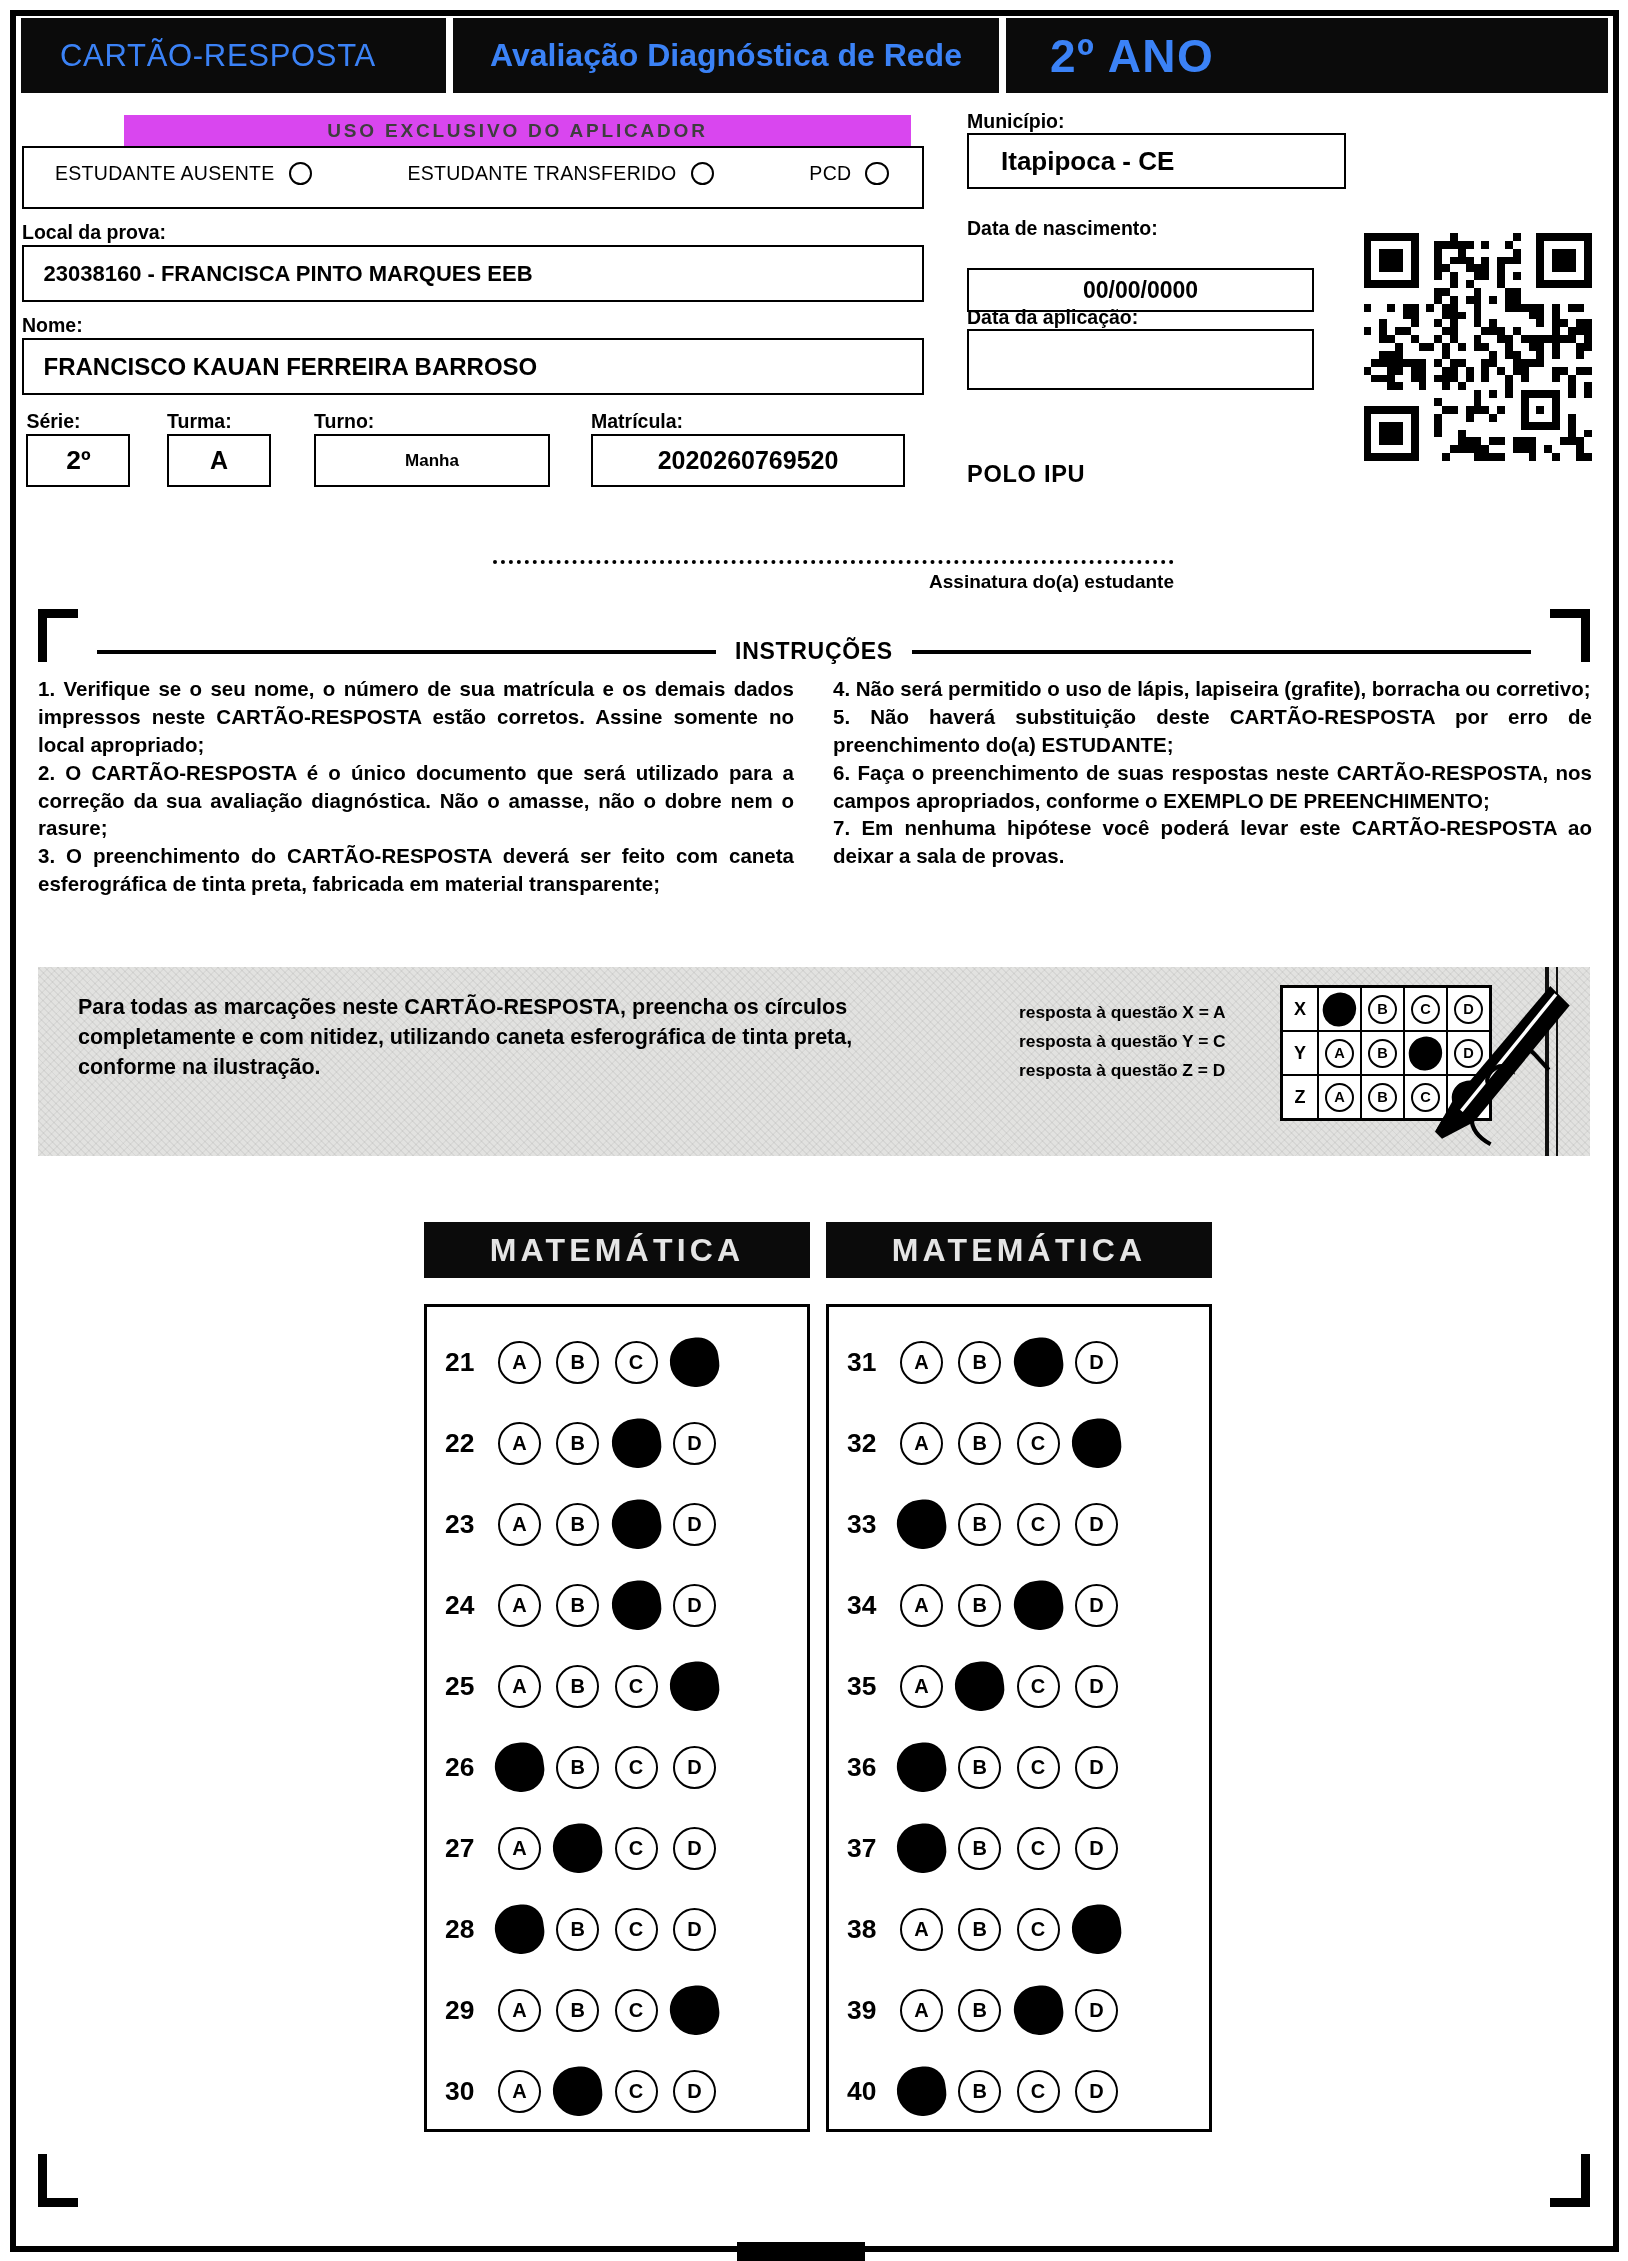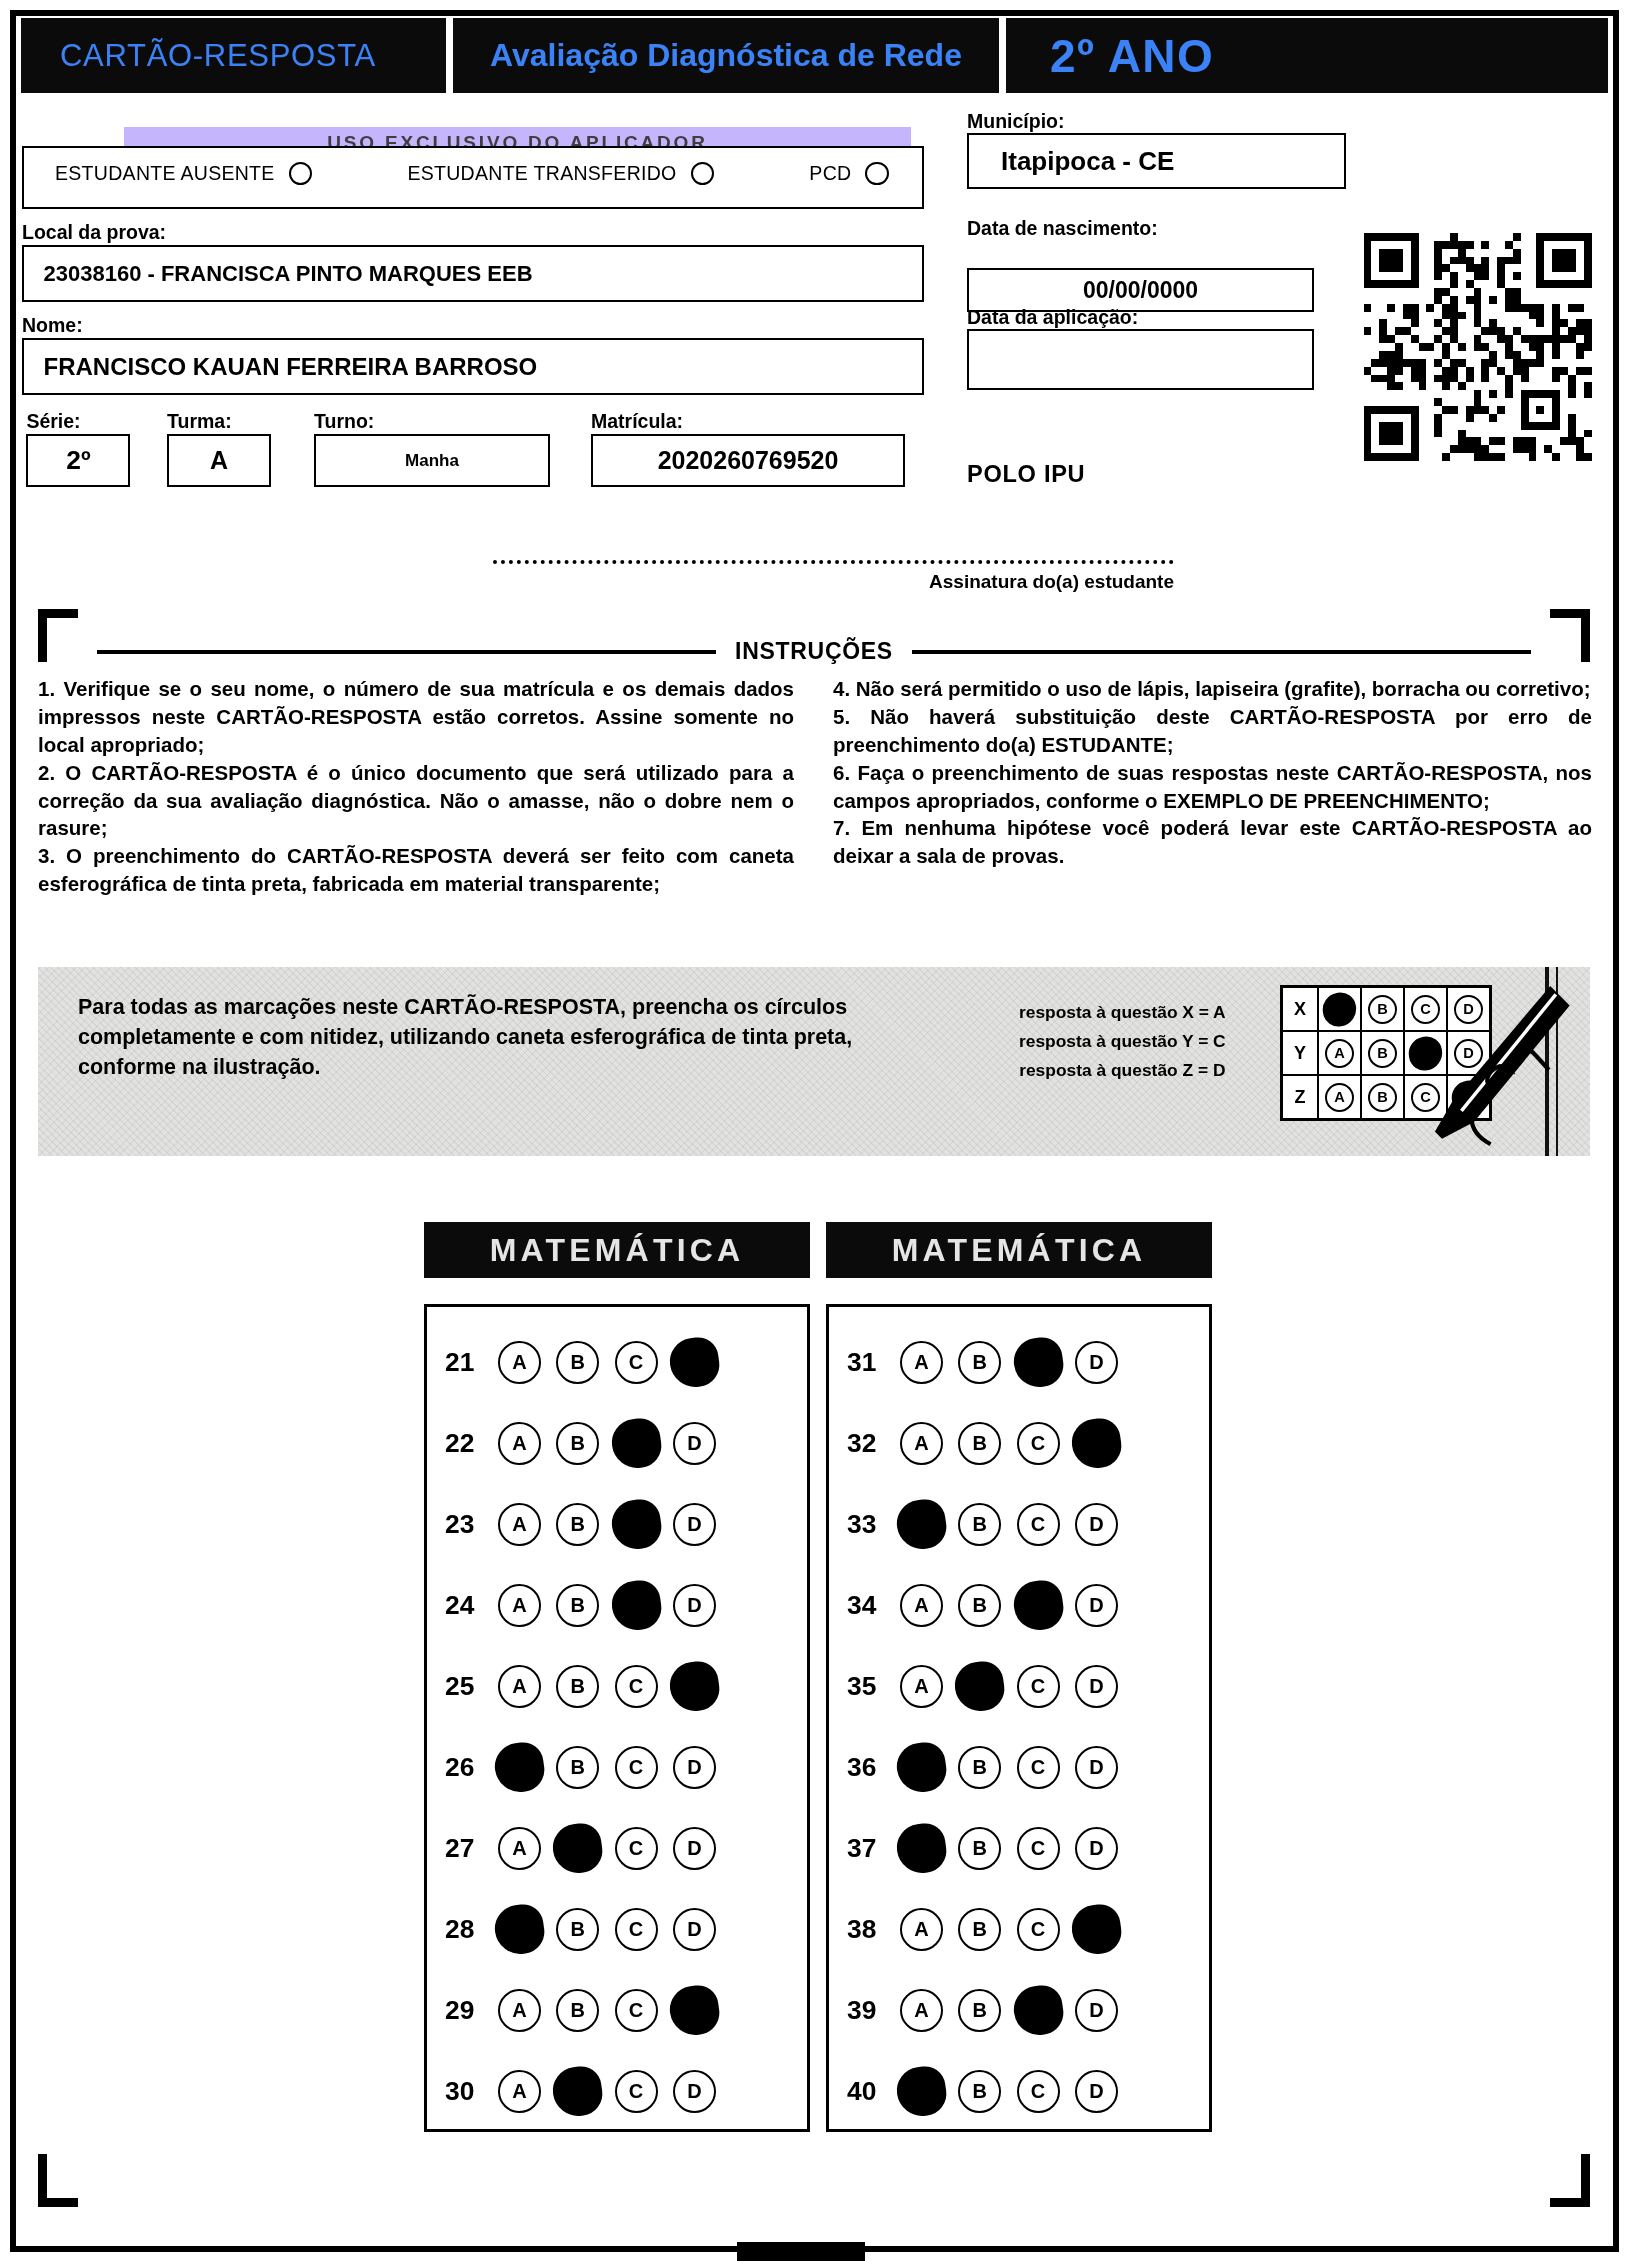--- a/index.html
+++ b/index.html
@@ -9,22 +9,22 @@
   .page-border { position:absolute; left:9.7px; top:9.7px; width:1609px; height:2242px; border:6.3px solid #000; pointer-events:none; }
 
   
   .hdr { position:absolute; left:21px; top:18px; width:1587px; height:75px; display:flex; gap:7px; }
   .hdr > div { background:#0b0b0b; color:#3b82f6; display:flex; align-items:center; }
   .hdr-title { width:425px; font-size:31px; padding-left:39px; letter-spacing:0.7px; }
   .hdr-sub  { width:546px; justify-content:center; font-weight:bold; font-size:32px; }
   .hdr-grade{ flex:1; font-weight:bold; font-size:46px; padding-left:44px; letter-spacing:1.4px; }
 
   
-  .aplicador-bar { position:absolute; left:124px; top:115px; width:787px; height:31px; background:#c4b5fd;
-    color:#3e3e3e; display:flex; align-items:center; justify-content:center; font-weight:bold; font-size:19px; letter-spacing:2.8px;margin-top:12px; }
+  .aplicador-bar { position:absolute; left:124px; top:115px; width:787px; height:31px; background:#d946ef;
+    color:#3e3e3e; display:flex; align-items:center; justify-content:center; font-weight:bold; font-size:19px; letter-spacing:2.8px; }
   .aplicador-box { position:absolute; left:22px; top:146px; width:902px; height:63px; border:2.8px solid #000;
     display:flex; align-items:center; justify-content:space-between; padding:0 33px 8px 31px; background:#fff; }
   .opt { display:flex; align-items:center; }
   .opt-label { font-size:19.5px; letter-spacing:0.3px; }
   .opt-circle { width:23.6px; height:23.6px; border:2.1px solid #000; border-radius:50%; margin-left:14px; background:#fff; }
 
   
   .lbl { position:absolute; font-weight:bold; font-size:19.5px; }
   .fbox { position:absolute; border:2.8px solid #000; background:#fff; display:flex; align-items:center; font-weight:bold; }
   .lbl-local { left:22px; top:221px; }
@@ -70,21 +70,21 @@
   .ins-col-l{ left:38px;  width:756px; }
   .ins-col-r{ left:833px; width:759px; }
   .instr { margin:0; font-size:20.5px; font-weight:bold; line-height:1.36; text-align:justify; }
 
   
   .ex-box { position:absolute; left:38px; top:967px; width:1552px; height:189px; background:#e2e2e0;
     background-image:
       repeating-linear-gradient(45deg, rgba(0,0,0,0.05) 0 1.4px, transparent 1.4px 4.9px),
       repeating-linear-gradient(-45deg, rgba(0,0,0,0.04) 0 1.4px, transparent 1.4px 6.3px); }
   .ex-text { position:absolute; left:40px; top:25px; width:806px; font-weight:bold; font-size:21.5px; line-height:1.4; }
-  .ex-captions { position:absolute; left:981px; top:31px; font-size:17.4px; font-weight:bold; line-height:1.66; white-space:nowrap;text-align:center; }
+  .ex-captions { position:absolute; left:981px; top:31px; font-size:17.4px; font-weight:bold; line-height:1.66; white-space:nowrap; }
   .ex-grid { position:absolute; left:1242px; top:18px; border:2.8px solid #000; background:#fff; }
   .ex-row  { display:flex; }
   .ex-label{ width:36px; height:44px; border:1.4px solid #000; display:flex; align-items:center; justify-content:center; font-weight:bold; font-size:18px; background:#fff; }
   .ex-opt  { width:43px; height:44px; border:1.4px solid #000; display:flex; align-items:center; justify-content:center; background:#fff; }
   .ex-bubble { width:29px; height:29px; border:2.1px solid #000; border-radius:50%; display:flex; align-items:center; justify-content:center; font-size:14.6px; font-weight:bold; background:#fff; }
   .ex-bubble.marked { background:#000; color:#000; transform:scale(1.16) rotate(-10deg); border-radius:52% 48% 55% 47%; }
   .ex-vline1 { position:absolute; left:1507px; top:0; width:3.5px; height:100%; background:#111; }
   .ex-vline2 { position:absolute; left:1518px; top:0; width:2.1px; height:100%; background:#111; }
   .hand-pen { position:absolute; left:1383px; top:-5.6px; width:160px; height:186px; }
 

